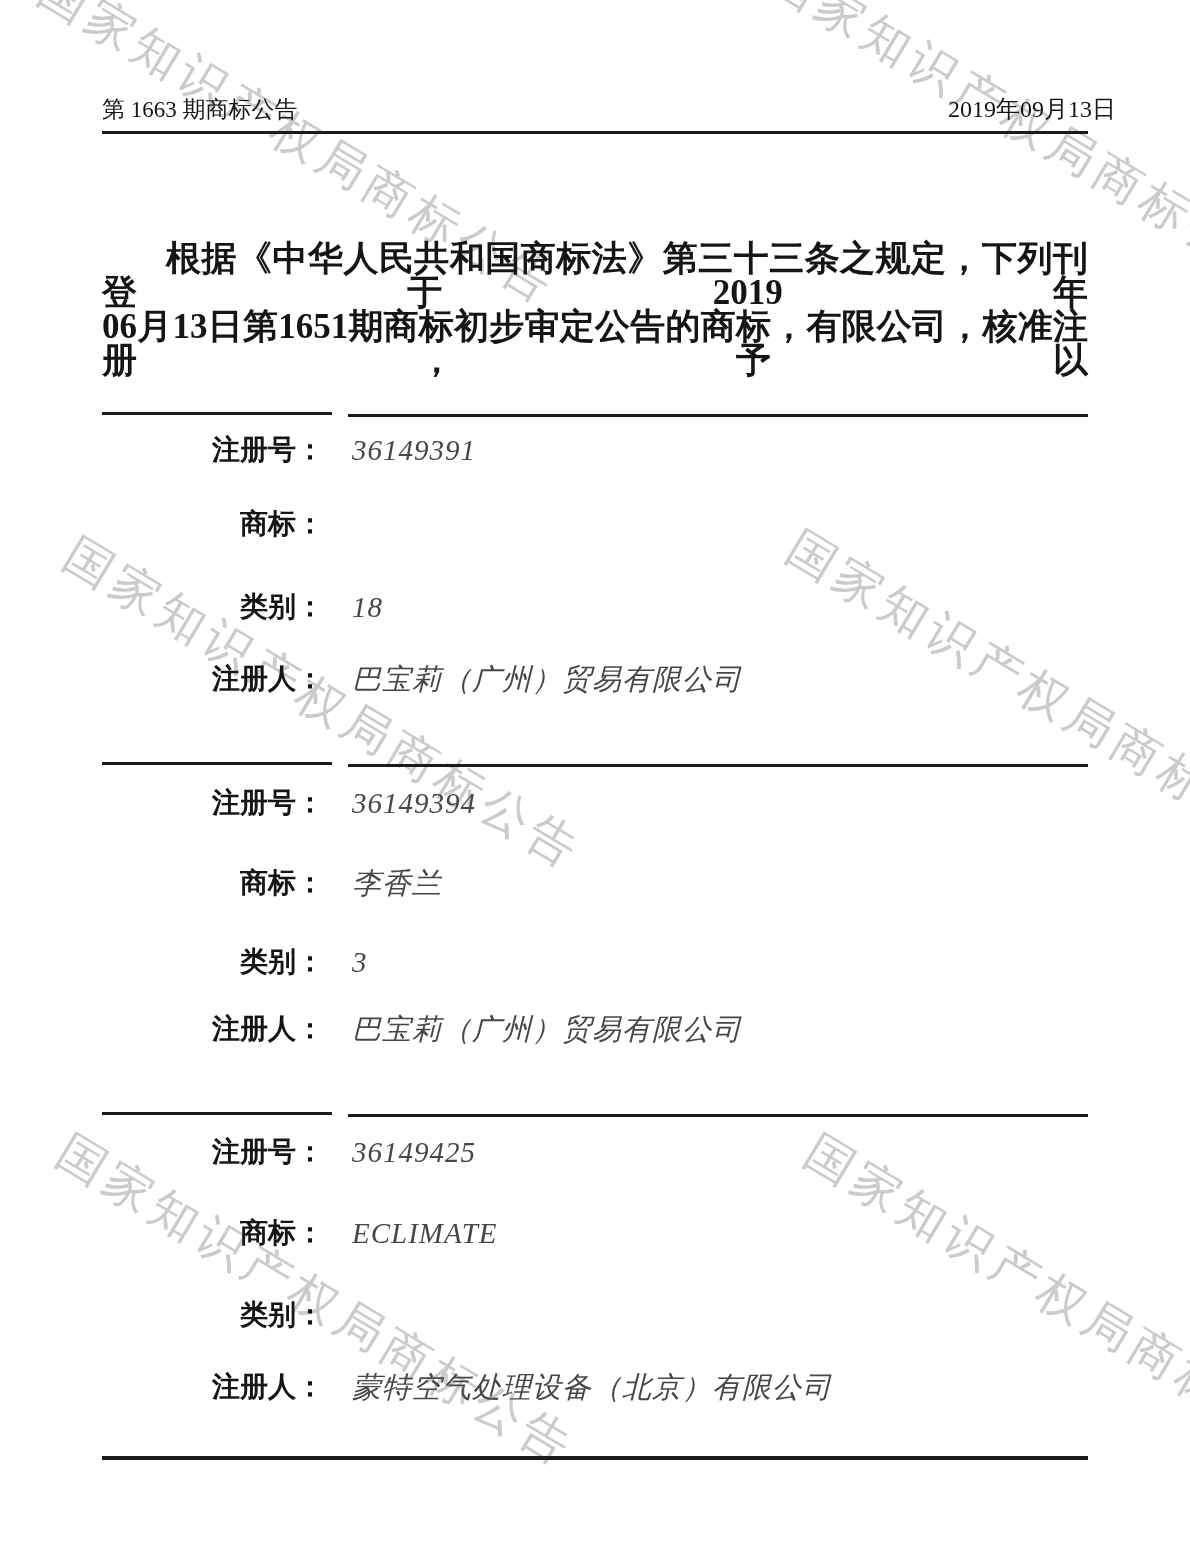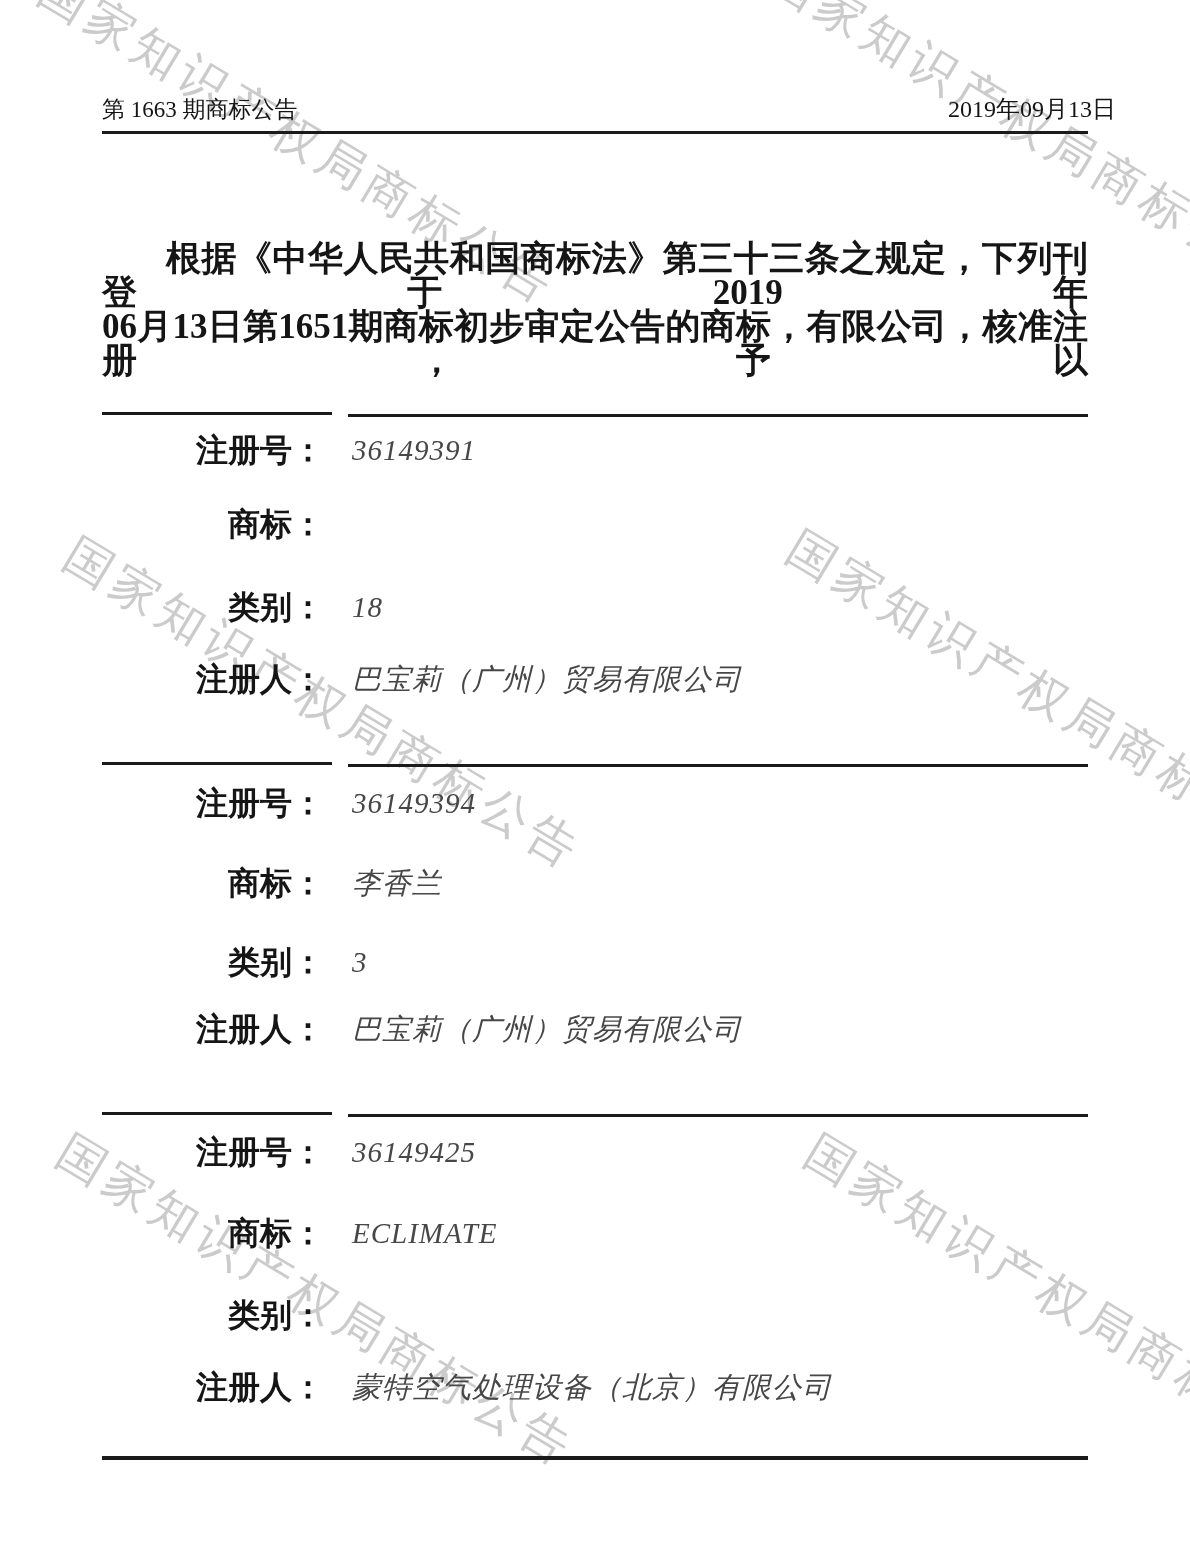--- a/index.html
+++ b/index.html
@@ -58,21 +58,21 @@
   }
   .intro-line{width:100%;}
   .intro-line.j{text-align:justify;text-align-last:justify;}
   .intro-line.first{text-indent:64px;}
   .row{position:absolute;left:0;width:100%;height:38px;}
   .lbl{
     position:absolute;left:102px;width:222px;
     text-align:right;
     font-family:"Liberation Sans","DejaVu Sans",sans-serif;
     font-weight:700;
-    font-size:32px;line-height:34px;
+    font-size:28px;line-height:34px;
     color:#151515;
   }
   .val{
     position:absolute;left:352px;width:660px;
     font-size:29px;line-height:34px;
     color:#474747;
     letter-spacing:1px;
     font-style:italic;
   }
 </style>

